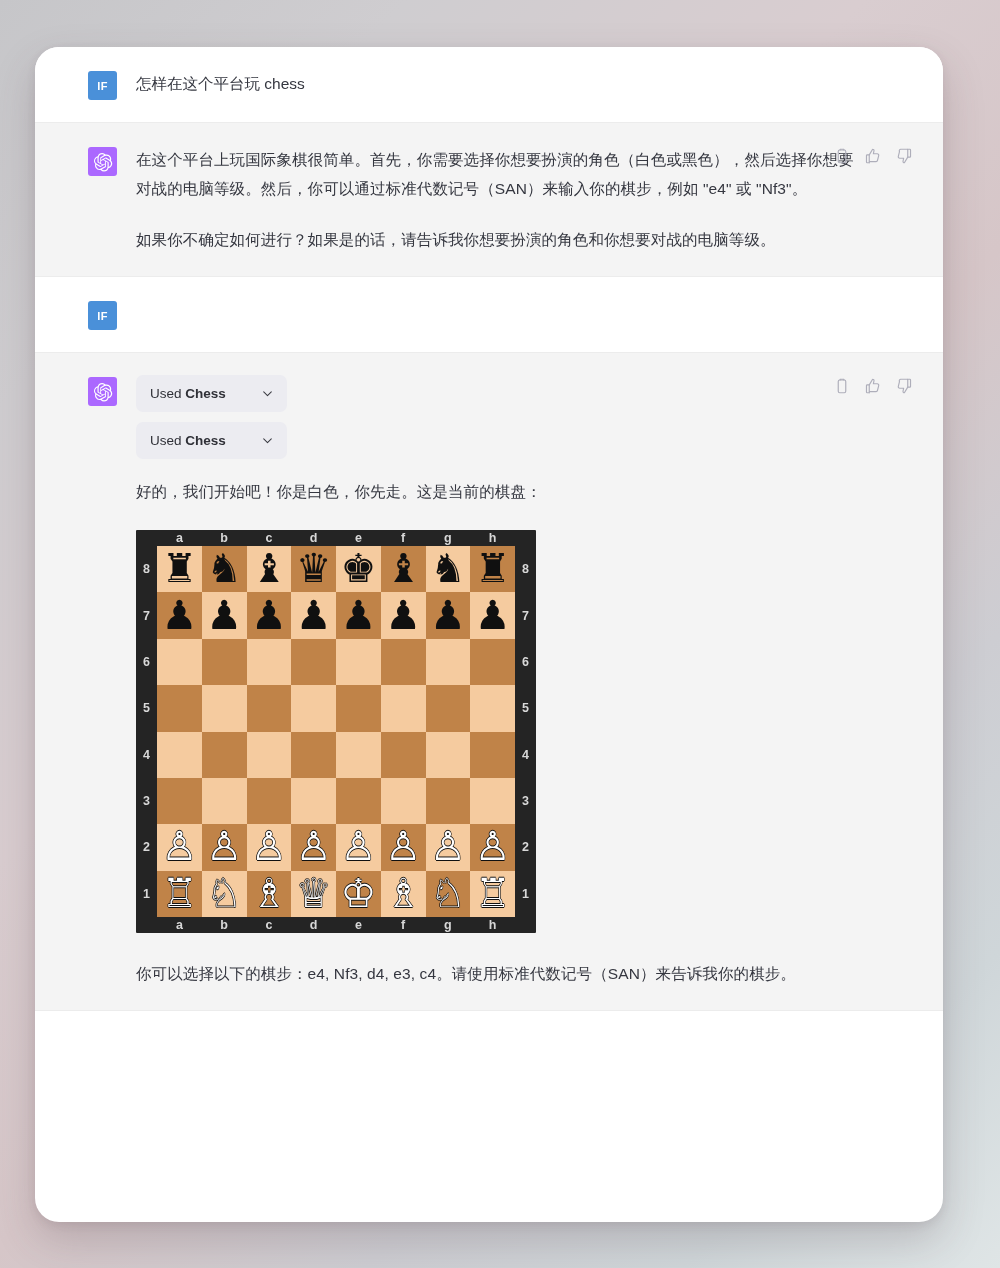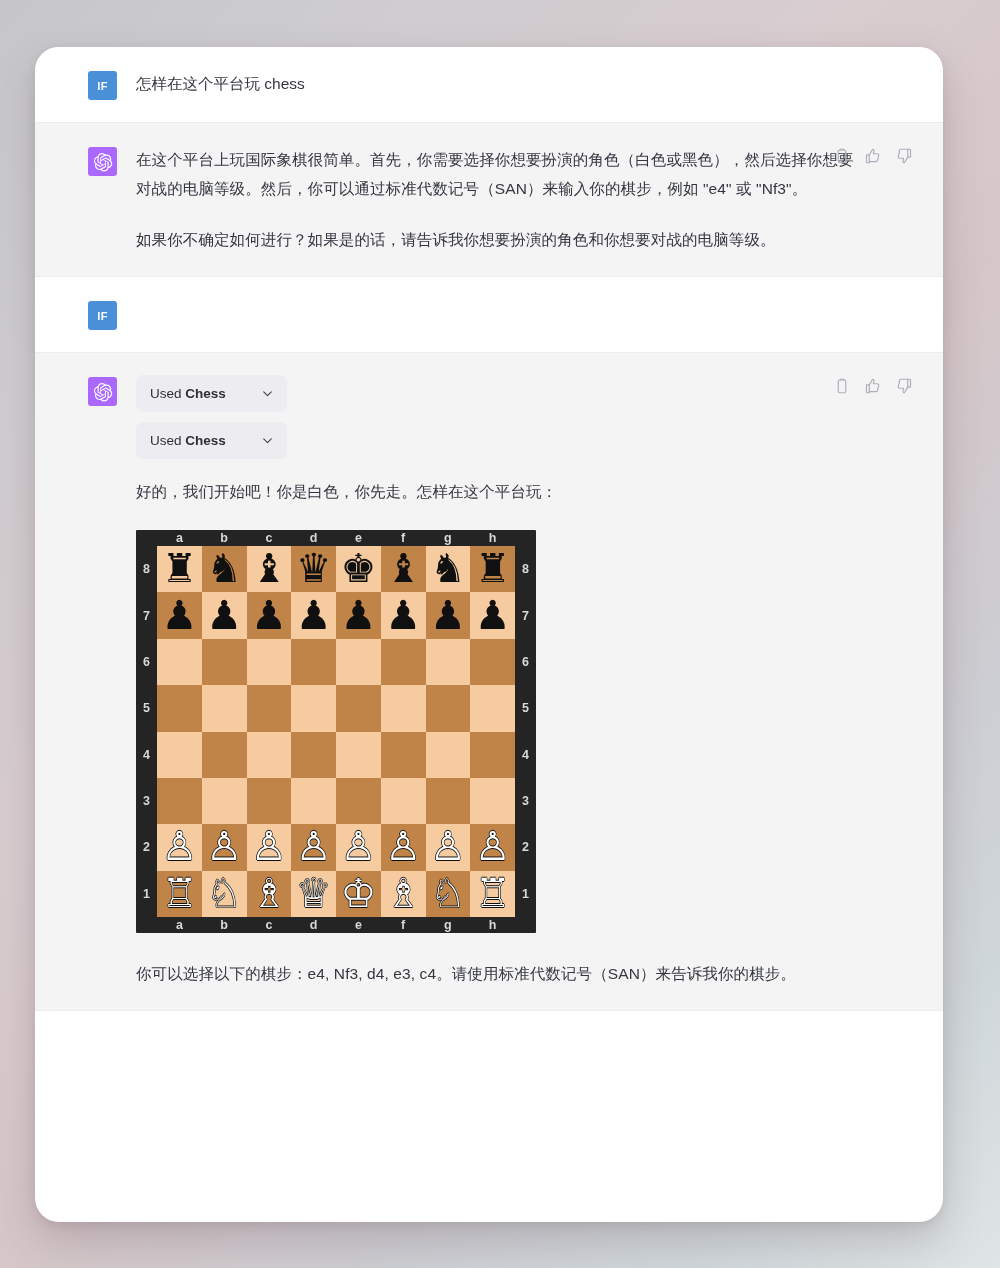--- a/index.html
+++ b/index.html
@@ -258,21 +258,21 @@
 
       <div class="tool-pill">
         <span class="tool-pill-label"><span>Used </span><b>Chess</b></span>
         <span class="chev">
           <svg viewBox="0 0 24 24">
               <polyline points="5,9 12,16 19,9"></polyline>
             </svg>
         </span>
       </div>
 
-      <div class="para pre-board-text">好的，我们开始吧！你是白色，你先走。怎样在这个平台玩：</div>
+      <div class="para pre-board-text">好的，我们开始吧！你是白色，你先走。这是当前的棋盘：</div>
 
       <div id="chess-board">
         <div class="bd-corner"></div>
         <div class="files-row" id="files-top">
             <div class="file-lbl">a</div>
             <div class="file-lbl">b</div>
             <div class="file-lbl">c</div>
             <div class="file-lbl">d</div>
             <div class="file-lbl">e</div>
             <div class="file-lbl">f</div>

